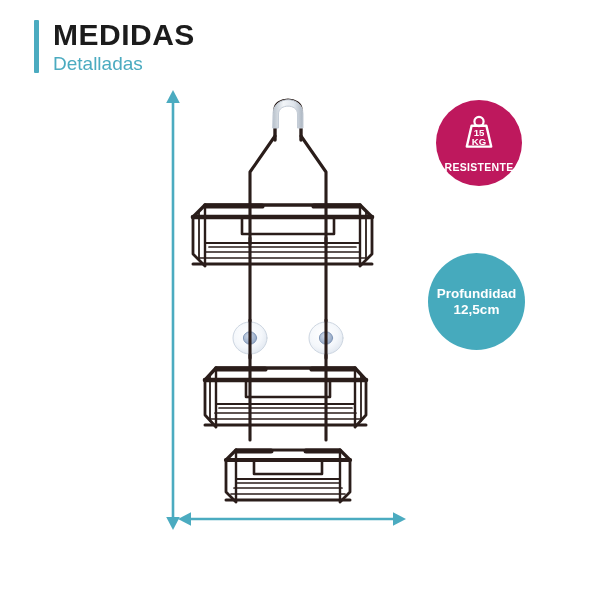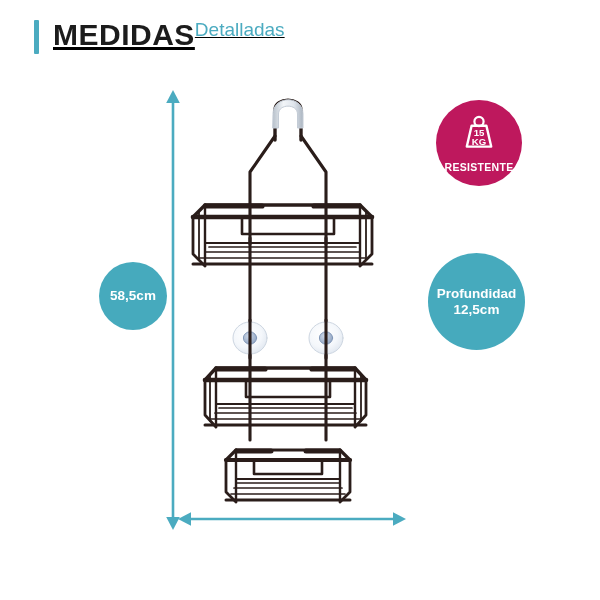--- a/index.html
+++ b/index.html
@@ -27,23 +27,22 @@
     align-items: stretch;
   }
   #header-accent-bar {
     width: 5px;
     background: #4BABC0;
     margin-right: 14px;
     border-radius: 1px;
   }
   #header-text {
     display: flex;
-    flex-direction: row;
+    flex-direction: column;
     justify-content: center;
-    text-decoration: underline;
   }
   #title-main {
     font-size: 30px;
     font-weight: bold;
     color: #1c1c1c;
     letter-spacing: 0.5px;
     line-height: 1.0;
     margin-bottom: 4px;
   }
   #title-sub {
@@ -147,23 +146,20 @@
       <circle cx="21" cy="8.5" r="4.6" fill="none" stroke="#ffffff" stroke-width="2.2"></circle>
 
       <path d="M13.6 12.8 L28.4 12.8 L33.2 33.6 L8.8 33.6 Z" fill="none" stroke="#ffffff" stroke-width="2.4" stroke-linejoin="round"></path>
 
       <text x="21" y="23.4" text-anchor="middle" fill="#ffffff" font-family="Liberation Sans, sans-serif" font-size="9.6" font-weight="bold">15</text>
       <text x="21" y="31.6" text-anchor="middle" fill="#ffffff" font-family="Liberation Sans, sans-serif" font-size="9.6" font-weight="bold">KG</text>
     </svg>
     <div id="badge-weight-label">RESISTENTE</div>
   </div>
 
-  <div class="teal-circle" id="circle-height">
-    <span class="circle-line">58,5cm</span>
-  </div>
 
   <div class="teal-circle" id="circle-depth">
     <div>
       <span class="circle-line">Profundidad</span>
       <span class="circle-line">12,5cm</span>
     </div>
   </div>
 
 
   <svg id="dim-vertical" width="22" height="440" viewBox="0 0 22 440">

